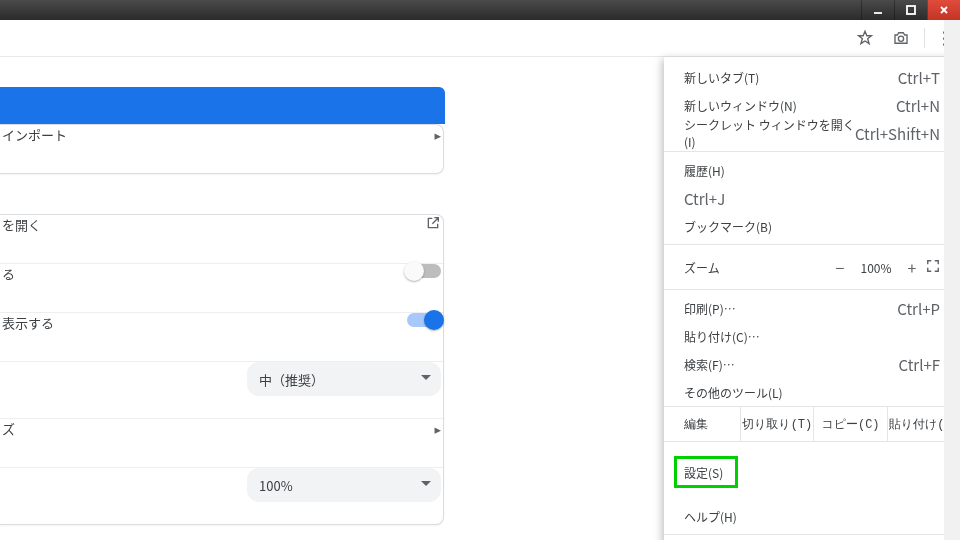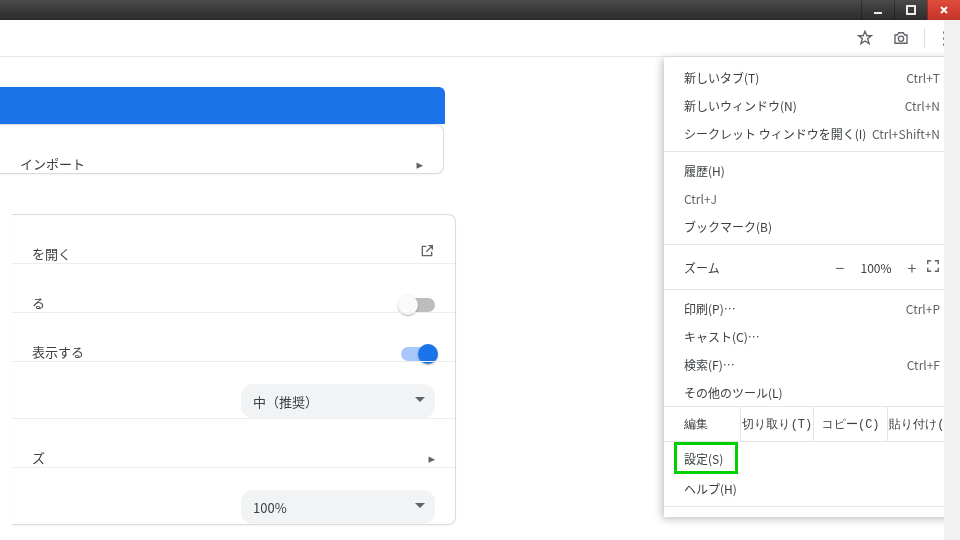--- a/index.html
+++ b/index.html
@@ -23,22 +23,22 @@
   .tb-dots{display:flex;flex-direction:column;gap:3px;padding:4px;}
   .tb-dots span{width:3px;height:3px;background:#606368;border-radius:50%;}
   
   .page{position:relative;height:484px;}
   .blue-banner{position:absolute;left:0;top:30px;width:445px;height:37px;
     background:#1a73e8;border-top-right-radius:6px;}
   .card{position:absolute;left:0;background:#fff;width:443px;
     border:1px solid #dadce0;border-left:none;border-radius:0 8px 8px 0;
     box-shadow:0 1px 2px rgba(0,0,0,.05);}
   .card-top{top:67px;}
-  .card-main{top:157px;margin-left:12px;}
-  .row{display:flex;align-items:flex-end;height:48px;padding:0 20px;
+  .card-main{top:157px;}
+  .row{display:flex;align-items:flex-start;height:48px;padding:0 2px;
     font-size:13px;color:#3c4043;position:relative;}
   .row+.row{border-top:1px solid #eee;}
   .row .spacer{flex:1;}
   .chev{color:#5f6368;}
   .openicon svg{width:16px;height:16px;stroke:#5f6368;fill:none;stroke-width:2;}
   
   .toggle{width:34px;height:14px;border-radius:7px;position:relative;}
   .toggle::after{content:"";position:absolute;top:-3px;width:20px;height:20px;
     border-radius:50%;box-shadow:0 1px 2px rgba(0,0,0,.3);}
   .toggle-off{background:#bdbdbd;} .toggle-off::after{left:-3px;background:#fafafa;}
@@ -50,38 +50,38 @@
   .select .caret{position:absolute;right:10px;top:13px;width:0;height:0;
     border-left:5px solid transparent;border-right:5px solid transparent;
     border-top:5px solid #5f6368;}
   .row-sel{height:56px;}
   
   .menu{position:absolute;right:0;top:0;width:296px;background:#fff;
     box-shadow:-2px 2px 8px rgba(0,0,0,.25);font-size:12px;color:#3c4043;
     padding:6px 0;}
   .mrow{display:flex;align-items:center;height:28px;padding:0 20px;position:relative;}
   .mrow .lab{flex:1;}
-  .mrow .sc{color:#5f6368;font-size:12px;}
+  .mrow .sc{color:#5f6368;font-size:15px;}
   .sub-arrow{position:absolute;right:10px;top:10px;width:0;height:0;
     border-top:4px solid transparent;border-bottom:4px solid transparent;
     border-left:5px solid #5f6368;}
   .msep{height:1px;background:#e5e5e5;margin:4px 0;}
   .zoom-row{display:flex;align-items:center;height:36px;padding:0 20px;}
   .zoom-row .lab{flex:1;}
   .zoom-btn{width:28px;text-align:center;color:#5f6368;font-size:16px;}
   .zoom-val{width:44px;text-align:center;font-size:12px;}
   .fs-icon svg{width:14px;height:14px;stroke:#5f6368;fill:none;stroke-width:1.6;}
   .edit-row{display:flex;height:34px;border-top:1px solid #e5e5e5;
     border-bottom:1px solid #e5e5e5;font-family:Liberation Mono, monospace;}
   .edit-cell{flex:1;display:flex;align-items:center;justify-content:center;
     font-size:12px;border-right:1px solid #e5e5e5;}
   .edit-cell:first-child{flex:0 0 56px;justify-content:flex-start;padding-left:20px;}
   .edit-cell:last-child{border-right:none;}
   .mrow.highlight{outline:3px solid #00d000;outline-offset:-1px;width:44px;
-    box-sizing:content-box;margin:2px 12px;padding:0 8px;}
+    box-sizing:content-box;margin:16px 12px;padding:0 8px;}
   
   .scrollbar{position:absolute;right:0;top:20px;bottom:0;width:16px;
     background:#f1f1f1;}
 </style>
 </head>
 <body>
 
 <div class="titlebar">
   <div class="win-btn">
     <svg viewBox="0 0 12 12">
@@ -210,21 +210,21 @@
             <path d="M2 6V2h4M14 6V2h-4M2 10v4h4M14 10v4h-4"></path>
           </svg>
       </span>
     </div>
     <div class="msep"></div>
     <div class="mrow">
       <span class="lab">印刷(P)…</span>
       <span class="sc">Ctrl+P</span>
     </div>
     <div class="mrow">
-      <span class="lab">キャスト(C)…</span>
+      <span class="lab">貼り付け(C)…</span>
     </div>
     <div class="mrow">
       <span class="lab">検索(F)…</span>
       <span class="sc">Ctrl+F</span>
     </div>
     <div class="mrow">
       <span class="lab">その他のツール(L)</span>
       <span class="sub-arrow"></span>
     </div>
     <div class="edit-row">

